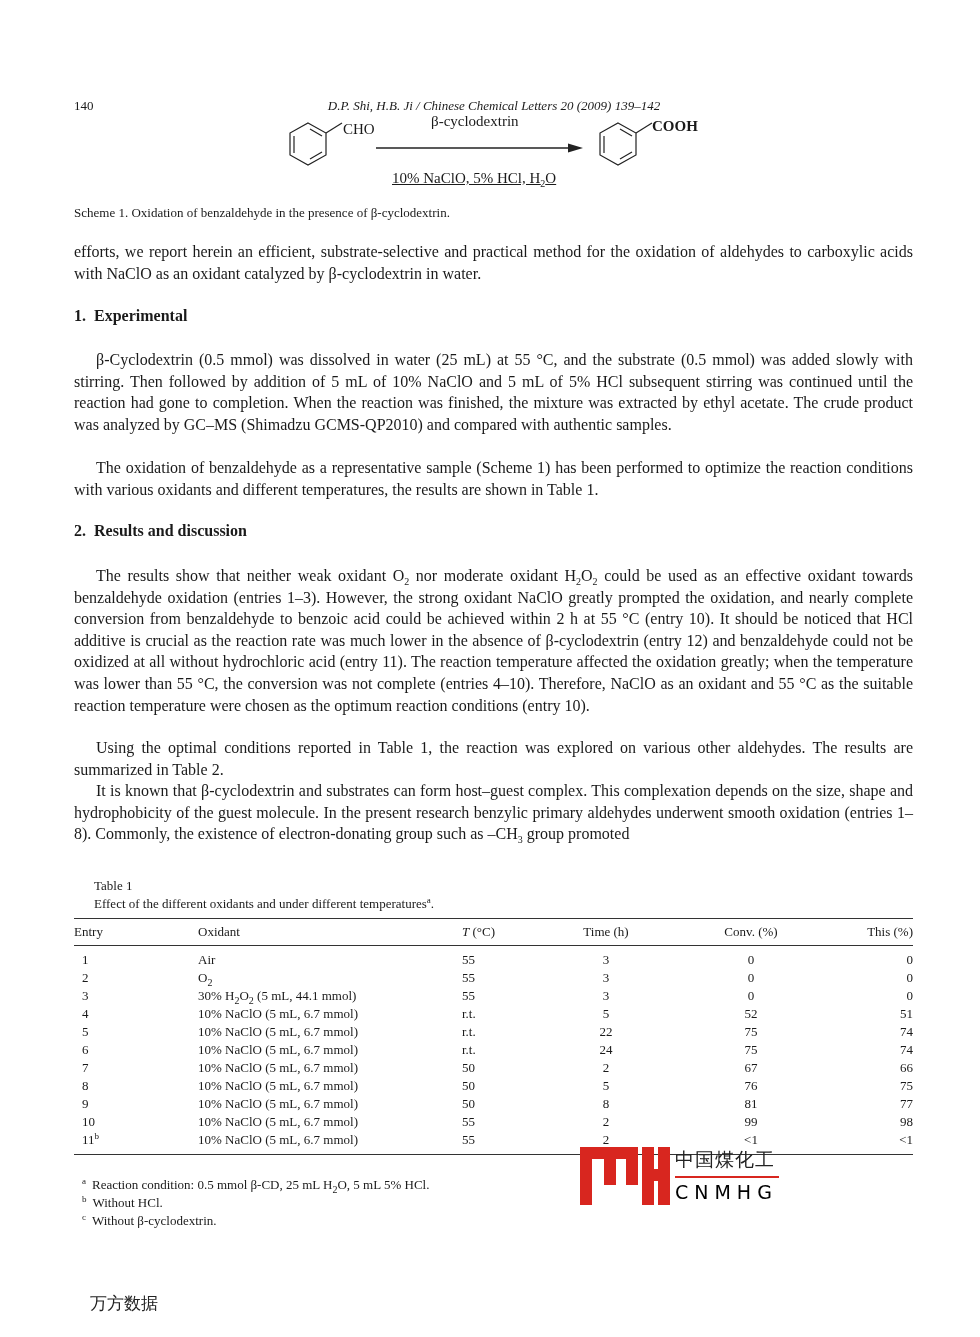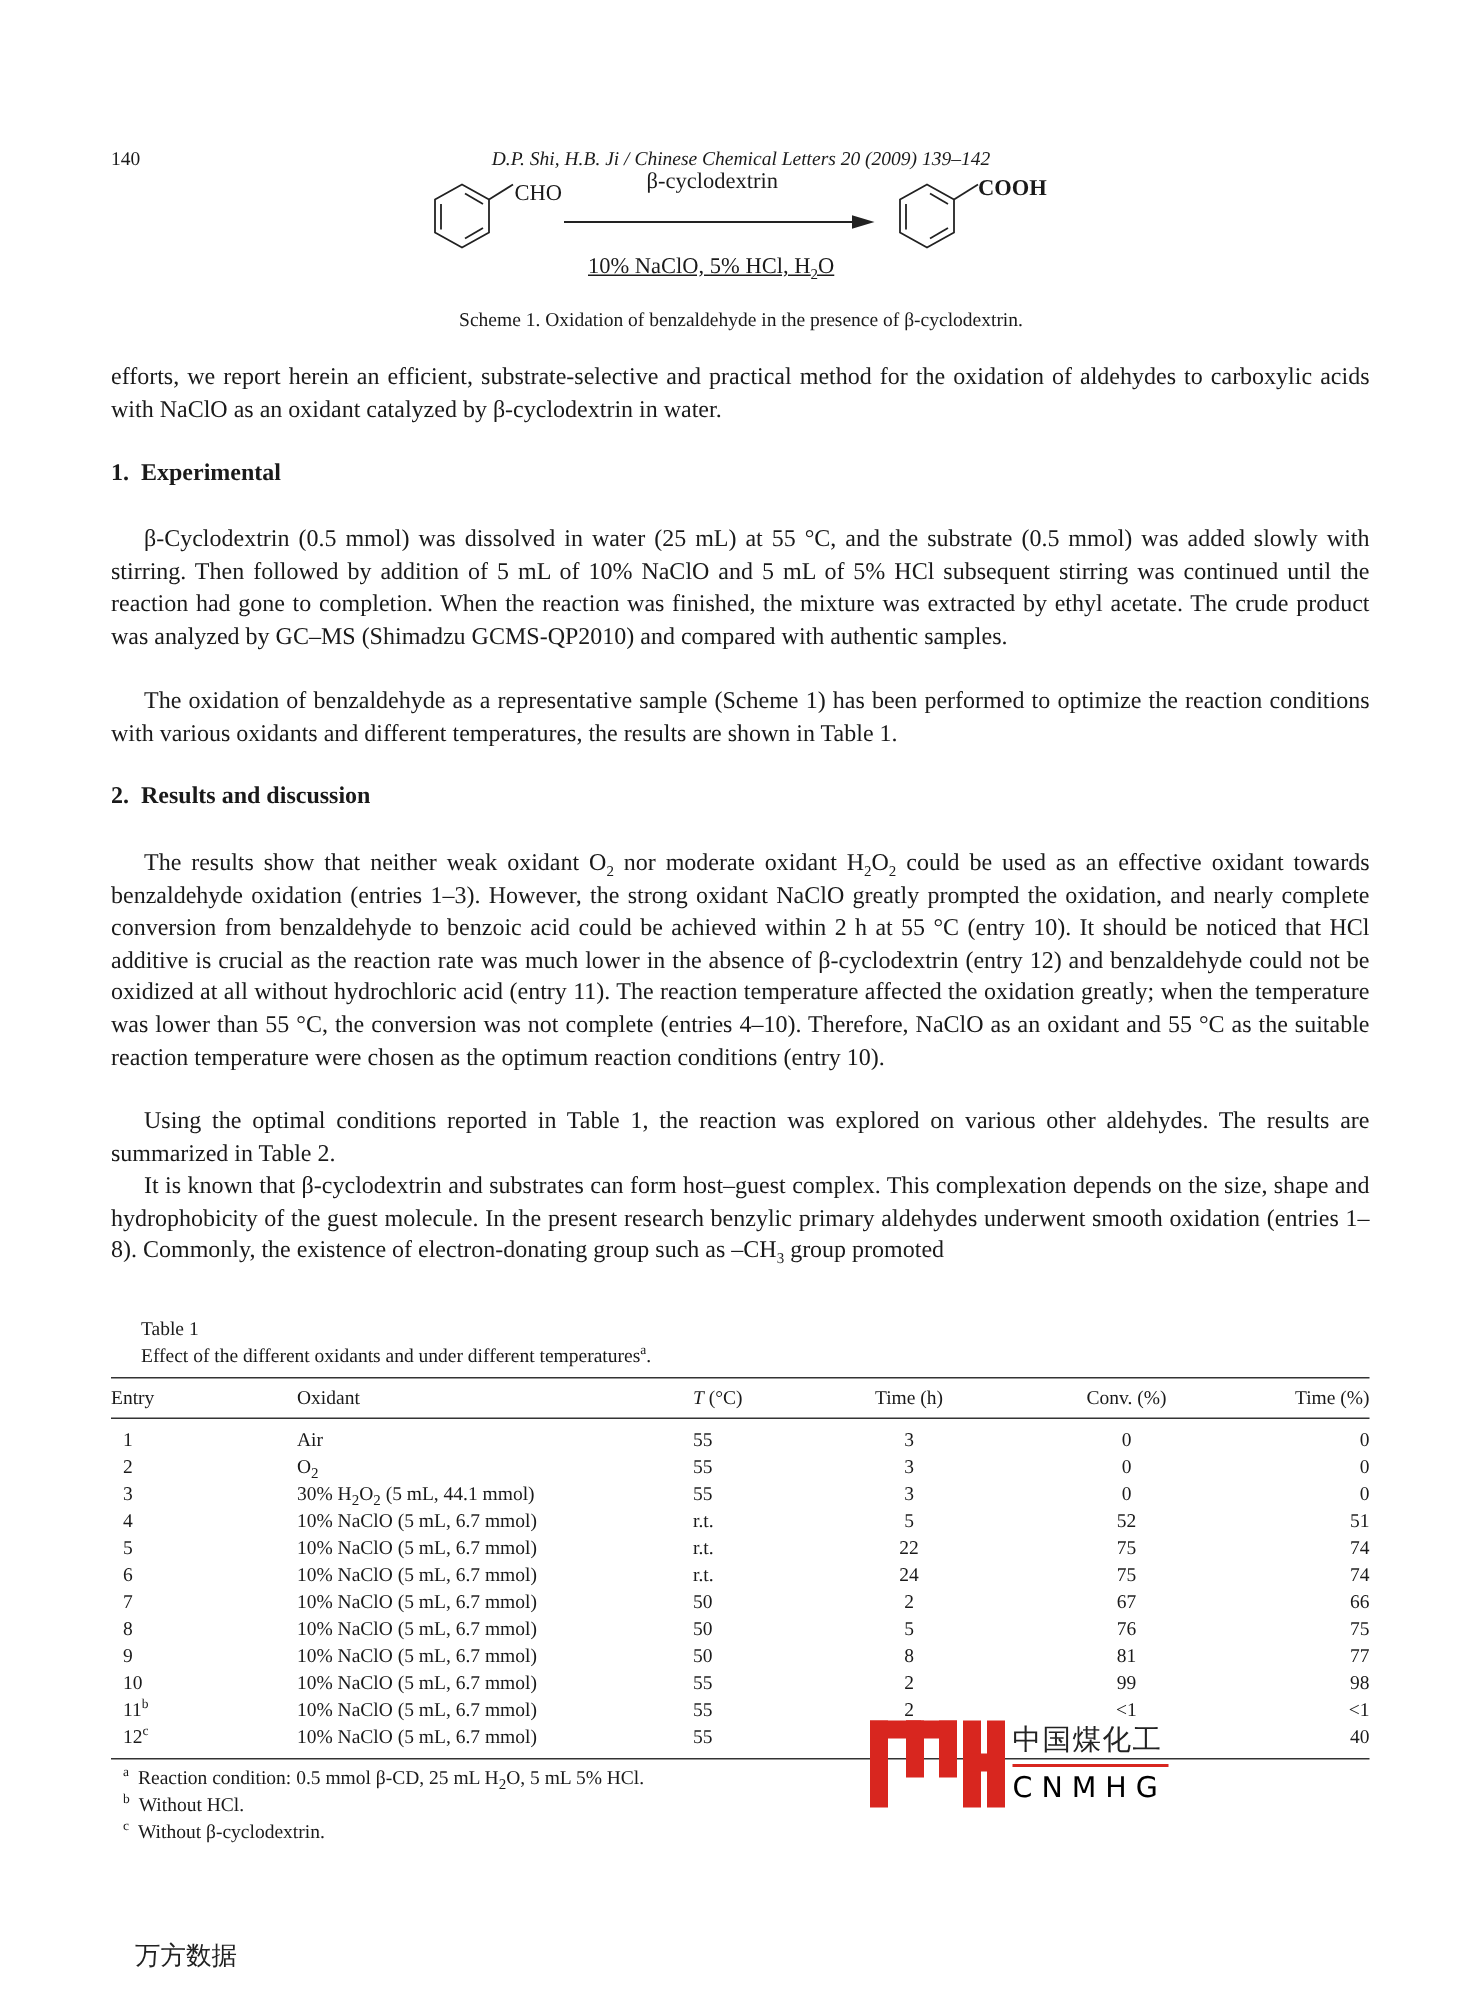--- a/index.html
+++ b/index.html
@@ -8,21 +8,21 @@
     font-family: "Liberation Serif", "DejaVu Serif", serif; color: #1a1a1a;
   }
   .abs { position: absolute; }
   .header { top: 78px; left: 74px; width: 840px; font-size: 13px; height: 18px; margin-top: 20px; }
   .page-num { position: absolute; left: 0; top: 0; }
   .journal { position: absolute; left: 0; width: 840px; text-align: center; font-style: italic; top: 0; }
 
   .scheme { top: 108px; left: 270px; width: 450px; height: 95px; }
   .scheme svg { position: absolute; left: 0; top: 0; }
   .sch-text { position: absolute; font-size: 15px; white-space: nowrap; }
-  .caption { top: 205px; left: 74px; width: 840px; text-align: center; font-size: 13px; }
+  .caption { top: 205px; left: 74px; width: 840px; font-size: 13px; }
 
   .para { left: 74px; width: 839px; font-size: 16px; line-height: 21.6px; text-align: justify; }
   .para .ind { display: inline-block; width: 22px; }
   .heading { left: 74px; font-size: 16px; font-weight: bold; }
   .heading .num { margin-right: 8px; }
 
   .tcap { left: 74px; font-size: 13px; line-height: 18px; margin-left: 20px; }
   .table-wrap { left: 74px; top: 918px; width: 839px; }
   table { border-collapse: collapse; width: 839px; font-size: 13px; }
   thead tr { border-top: 1.5px solid #333; border-bottom: 1.5px solid #333; }
@@ -112,21 +112,21 @@
 
 <div class="abs table-wrap">
   <table>
     <thead>
       <tr>
         <th class="c-entry">Entry</th>
         <th class="c-ox">Oxidant</th>
         <th class="c-t"><i>T</i><span> (°C)</span></th>
         <th class="c-time">Time (h)</th>
         <th class="c-conv">Conv. (%)</th>
-        <th class="c-yield">Time (%)</th>
+        <th class="c-yield">This (%)</th>
       </tr>
     </thead>
     <tbody id="t1-body">
         <tr>
           <td class="c-entry"><span>1</span><sup></sup></td>
           <td class="c-ox"><span>Air</span><sub></sub><span></span><sub></sub><span></span></td>
           <td class="c-t">55</td>
           <td class="c-time">3</td>
           <td class="c-conv">0</td>
           <td class="c-yield">0</td>
@@ -203,28 +203,20 @@
           <td class="c-conv">99</td>
           <td class="c-yield">98</td>
         </tr>
         <tr>
           <td class="c-entry"><span>11</span><sup>b</sup></td>
           <td class="c-ox"><span>10% NaClO (5 mL, 6.7 mmol)</span><sub></sub><span></span><sub></sub><span></span></td>
           <td class="c-t">55</td>
           <td class="c-time">2</td>
           <td class="c-conv">&lt;1</td>
           <td class="c-yield">&lt;1</td>
-        </tr>
-        <tr>
-          <td class="c-entry"><span>12</span><sup>c</sup></td>
-          <td class="c-ox"><span>10% NaClO (5 mL, 6.7 mmol)</span><sub></sub><span></span><sub></sub><span></span></td>
-          <td class="c-t">55</td>
-          <td class="c-time"></td>
-          <td class="c-conv"></td>
-          <td class="c-yield">40</td>
         </tr>
       </tbody>
   </table>
 </div>
 
 <div class="abs fn" style="top:1176px;"><sup>a</sup><span>Reaction condition: 0.5 mmol β-CD, 25 mL H</span><sub>2</sub><span>O, 5 mL 5% HCl.</span></div>
 <div class="abs fn" style="top:1194px;"><sup>b</sup><span>Without HCl.</span></div>
 <div class="abs fn" style="top:1212px;"><sup>c</sup><span>Without β-cyclodextrin.</span></div>
 
 <div class="abs logo">

